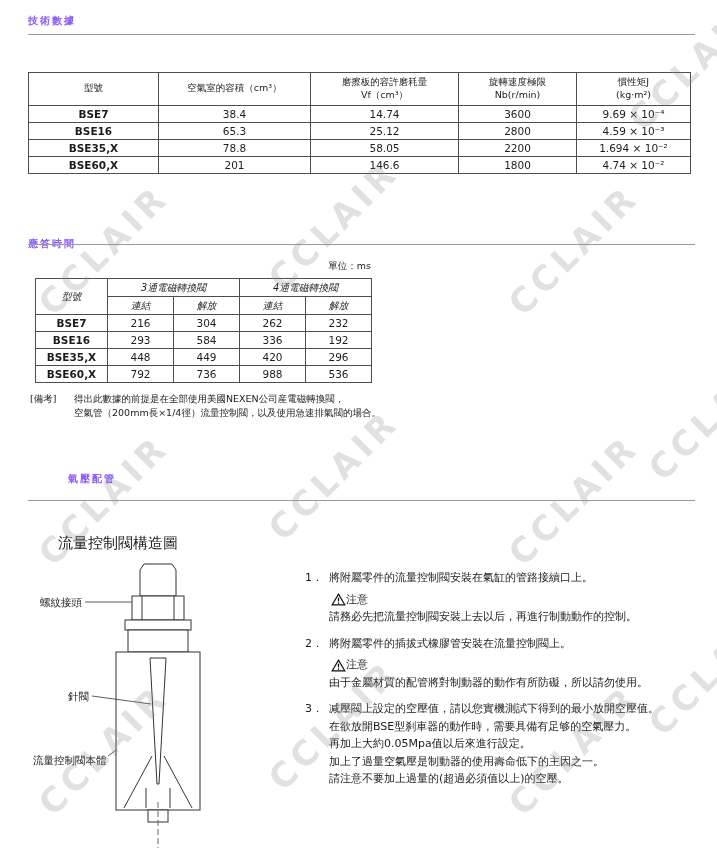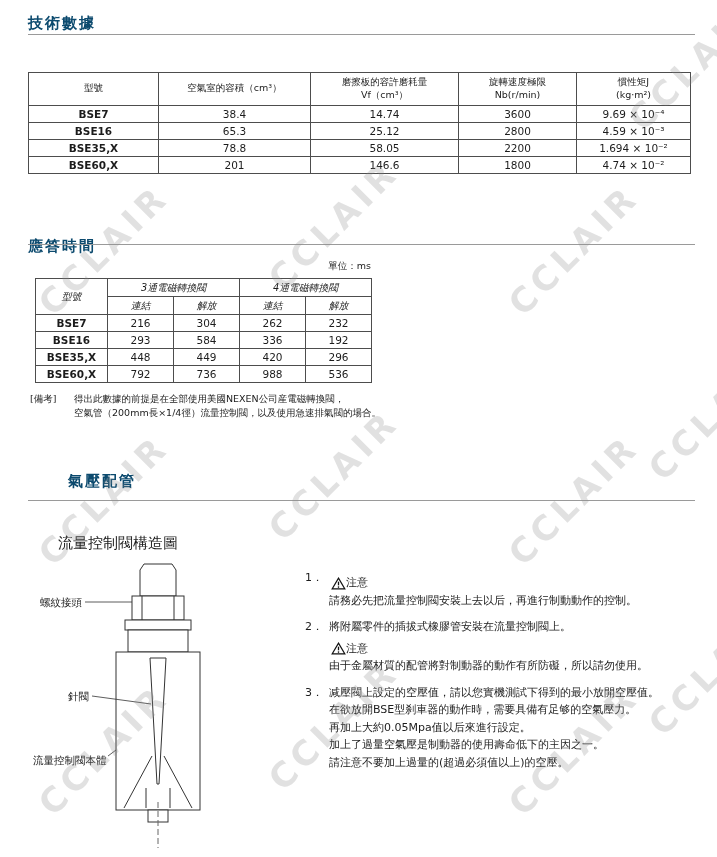--- a/index.html
+++ b/index.html
@@ -11,21 +11,21 @@
   }
   
   .watermark {
     position:absolute; z-index:3; pointer-events:none;
     font-size:34px; font-weight:bold; letter-spacing:5px;
     color:rgba(140,140,140,0.26);
     transform:rotate(-45deg); white-space:nowrap;
   }
   .content { position:absolute; inset:0; z-index:1; }
 
-  .sec-title { position:absolute; left:28px; font-size:15px; font-weight:bold; letter-spacing:2px; color:#0c4a6e;text-align:center; }
+  .sec-title { position:absolute; left:28px; font-size:10px; font-weight:bold; letter-spacing:2px; color:#8b5cf6;text-align:center; }
   .rule { position:absolute; left:28px; width:667px; border-top:1px solid #9a9a9a; }
 
   table { border-collapse:collapse; background:transparent; }
   th, td { border:1px solid #4d4d4d; text-align:center; vertical-align:middle; }
   th { font-weight:normal; font-size:9.5px; line-height:1.35; white-space:pre-line; padding:3px 2px; }
   td { font-size:10.5px; height:17px; padding:1px 0; }
   td.model { font-weight:bold; }
 
   #tech-table { position:absolute; left:28px; top:72px; }
   #resp-table { position:absolute; left:35px; top:278px; }
@@ -213,20 +213,21 @@
     <text x="12" y="54">螺紋接頭</text>
     <text x="40" y="148">針閥</text>
     <text x="5" y="212">流量控制閥本體</text>
   </svg>
 
   <div class="instructions">
 
     <div class="instr-item">
       <span class="instr-num">1．</span>
       <div class="instr-body">
+        <div class="instr-p">將附屬零件的流量控制閥安裝在氣缸的管路接續口上。</div>
         <div class="caution-head">
           <span>
             <svg width="15" height="13" viewBox="0 0 20 18">
               <path d="M10 1.5 L18.8 16.5 L1.2 16.5 Z" fill="none" stroke="#111" stroke-width="1.6"></path>
               <line x1="10" y1="6.5" x2="10" y2="11.5" stroke="#111" stroke-width="1.8"></line>
               <circle cx="10" cy="14" r="1.1" fill="#111"></circle>
             </svg>
           </span>
           <span>注意</span>
         </div>

